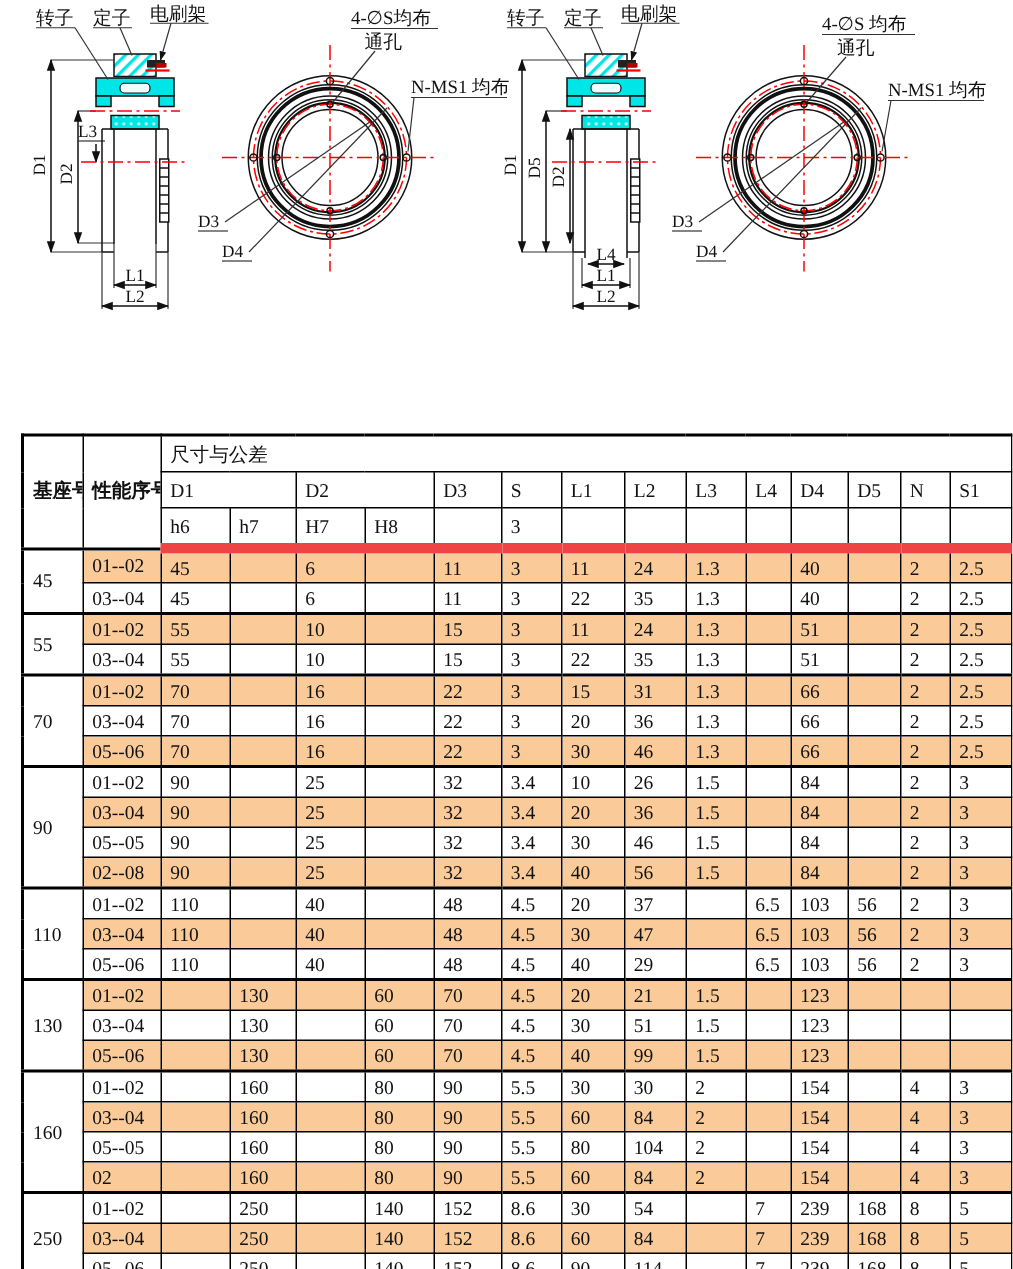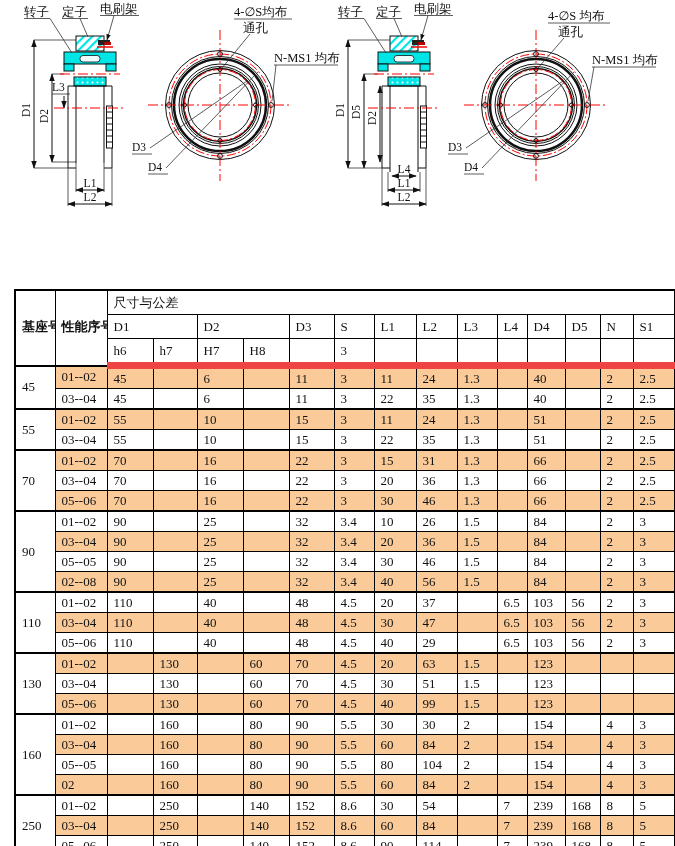--- a/index.html
+++ b/index.html
@@ -561,21 +561,21 @@
         <tr class="group-start">
           <td rowspan="3" class="frame-cell">130</td>
           <td class="perf-cell hl">01--02</td>
           <td class="dim0 hl"></td>
           <td class=" hl">130</td>
           <td class=" hl"></td>
           <td class=" hl">60</td>
           <td class=" hl">70</td>
           <td class=" hl">4.5</td>
           <td class=" hl">20</td>
-          <td class=" hl">63</td>
+          <td class=" hl">21</td>
           <td class=" hl">1.5</td>
           <td class=" hl"></td>
           <td class=" hl">123</td>
           <td class=" hl"></td>
           <td class=" hl"></td>
           <td class=" hl"></td>
         </tr>
         <tr>
           <td class="perf-cell">03--04</td>
           <td class="dim0"></td>

